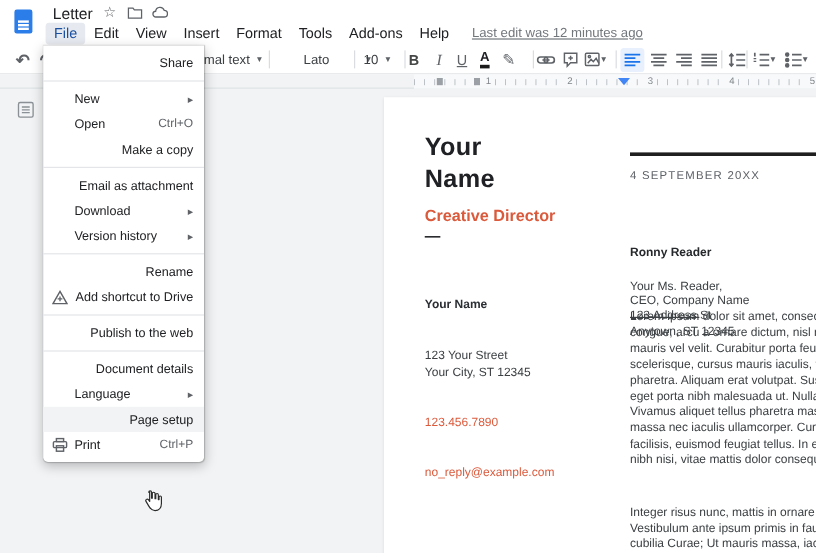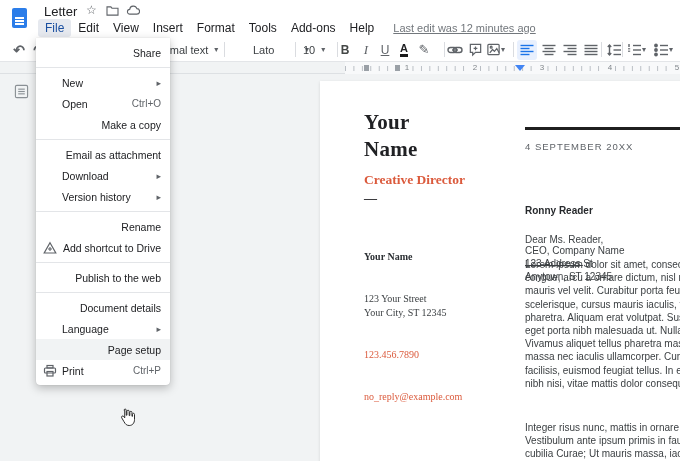--- a/index.html
+++ b/index.html
@@ -38,21 +38,21 @@
     background-size:8.45px 5px; background-repeat:repeat-x; background-position:0 center; }
   .rnum { position:absolute; top:1px; transform:translateX(-50%); font-size:8px; color:#80868B; background:#F8F9FA; padding:0 3px; line-height:10px; }
   .indent-blue { position:absolute; left:515px; top:3px; width:0; height:0; border-left:5px solid transparent; border-right:5px solid transparent; border-top:6px solid #4285F4; }
   .margin-mark { position:absolute; top:3px; width:5px; height:6px; background:#9AA0A6; }
 
   
   .canvas { position:absolute; left:0; top:74px; width:680px; height:387px; background:#F1F3F4; }
   .outline-toggle { position:absolute; left:14px; top:10px; }
   .page { position:absolute; left:320px; top:7px; width:410px; height:390px; background:#fff; box-shadow:0 1px 3px rgba(0,0,0,.12); }
 
-  .sender { position:absolute; left:44px; top:28px;font-family:Liberation Serif, serif; }
+  .sender { position:absolute; left:34px; top:28px; }
   .sender-name { font-size:21px; font-weight:bold; color:#202124; line-height:27px; white-space:pre; letter-spacing:.3px; }
   .job-title { margin-top:9px; font-size:13.5px; font-weight:bold; white-space:nowrap; }
   .dash { margin-top:2px; font-size:13px; font-weight:bold; color:#202124; }
   .contact { margin-top:16px; font-size:10px; line-height:14px; color:#3C4043; white-space:pre; }
   .contact .c-name { font-weight:bold; color:#2B2F33; }
 
   .rightcol { position:absolute; left:205px; top:0; width:220px; }
   .toprule { position:absolute; left:0; top:46px; width:185px; height:3px; background:#1F1F1F; }
   .date { position:absolute; left:0; top:60px; font-size:9.5px; letter-spacing:1px; color:#5F6368; white-space:nowrap; }
   .recipient { position:absolute; left:0; top:97px; font-size:10px; line-height:13.2px; color:#3C4043; white-space:pre; }
@@ -275,21 +275,21 @@
 
       <div class="rightcol">
         <div class="toprule"></div>
         <div class="date">4 SEPTEMBER 20XX</div>
         <div class="recipient">
           <div class="r-name">Ronny Reader</div>
           <div>CEO, Company Name
 123 Address St
 Anytown, ST 12345</div>
         </div>
-        <div class="greeting">Dear Ms. Reader,</div>
+        <div class="greeting">Your Ms. Reader,</div>
         <div class="par1">
           <div class="line"><span class="strike">Lorem ipsum</span><span> dolor sit amet, consectetur a</span></div>
           <div class="lines">congue, arcu a ornare dictum, nisl neque a
 mauris vel velit. Curabitur porta feugiat in
 scelerisque, cursus mauris iaculis, tempus
 pharetra. Aliquam erat volutpat. Suspendi
 eget porta nibh malesuada ut. Nullam feug
 Vivamus aliquet tellus pharetra massa rut
 massa nec iaculis ullamcorper. Curabitur li
 facilisis, euismod feugiat tellus. In et conse

